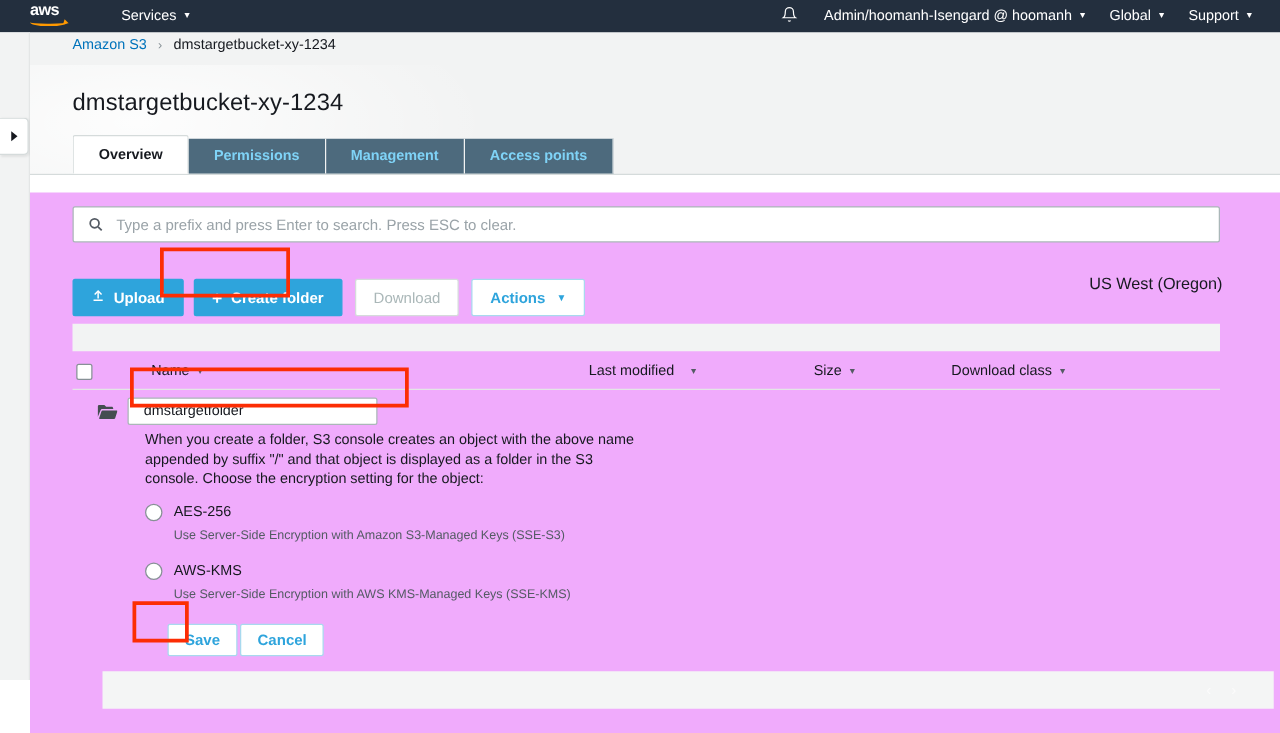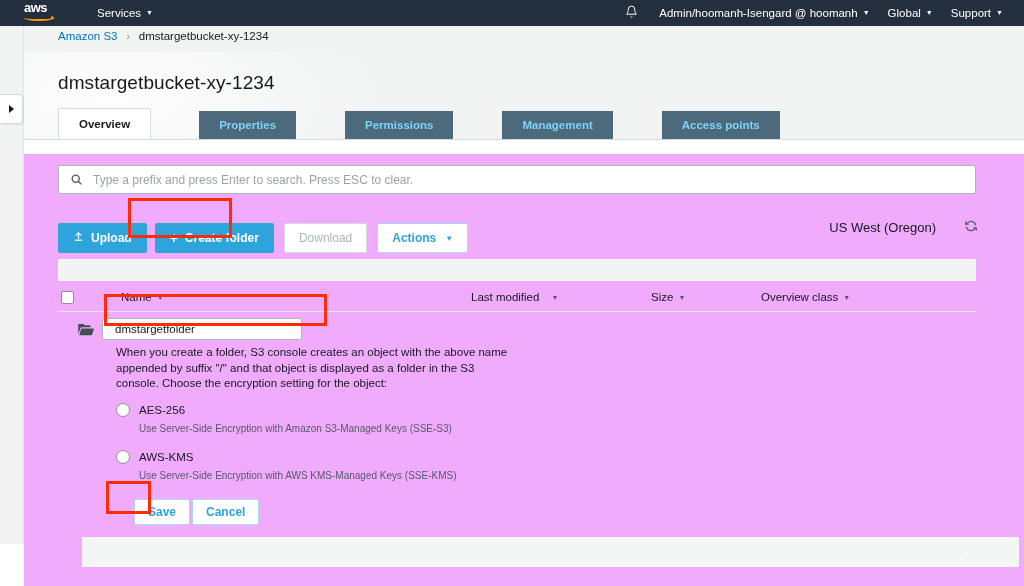--- a/index.html
+++ b/index.html
@@ -102,21 +102,21 @@
     background: radial-gradient(ellipse at 30% 40%, #ffffff 0%, rgba(255,255,255,0) 68%);
     opacity: .85;
   }
   .bucket-title {
     position: absolute; left: 34px; top: 20px;
     font-size: 19px; color: #16191f; font-weight: 400;
     letter-spacing: .1px;
   }
   .tabs {
     position: absolute; left: 34px; bottom: 0;
-    display: flex; align-items: flex-end; gap: 48px;
+    display: flex; align-items: flex-end;
   }
   .tab {
     height: 28px; padding: 0 20px;
     display: flex; align-items: center; justify-content: center;
     font-size: 11.5px; font-weight: 700;
     background: #4d6a7d; color: #7fd3f7;
     border-right: 1px solid #f2f3f3;
     cursor: pointer; white-space: nowrap;
   }
   .tab.active {
@@ -164,21 +164,21 @@
   }
   .btn-primary { background: #2ea4dc; color: #ffffff; border-color: #2ea4dc; }
   .btn-disabled { background: #ffffff; color: #aab7b8; border-color: #d5dbdb; font-weight: 400; cursor: default; }
   .btn-outline { background: #ffffff; color: #2ea4dc; border-color: #a8d9ee; }
   .up-ico { font-size: 12px; }
   .plus-ico { font-size: 14px; font-weight: 700; }
   .chev { font-size: 8px; margin-left: 2px; }
 
   .region-wrap {
     position: absolute; right: 46px; top: 65px;
-    display: flex; align-items: center; gap: 28px;
+    display: flex; align-items: center; gap: 28px; flex-direction: column;
   }
   .region-name { font-size: 13px; color: #16191f; }
   .refresh-ico { color: #545b64; font-size: 14px; cursor: pointer; }
 
   .gray-band {
     position: absolute; left: 34px; top: 105px;
     width: 918px; height: 22px;
     background: #f2f3f3;
   }
 
@@ -317,23 +317,20 @@
   <div class="rail-toggle">
     <span class="tri"></span>
   </div>
 </div>
 
 <div class="header-band">
   <div class="bucket-title">dmstargetbucket-xy-1234</div>
   <div class="tabs">
     <div class="tab active">
         <span>Overview</span>
-      </div>
-    <div class="tab">
-        <span>Properties</span>
       </div>
     <div class="tab">
         <span>Permissions</span>
       </div>
     <div class="tab">
         <span>Management</span>
       </div>
     <div class="tab">
         <span>Access points</span>
       </div>
@@ -400,21 +397,21 @@
     </div>
     <div class="th th-mod">
       <span>Last modified</span>
       <span class="th-sort">▼</span>
     </div>
     <div class="th th-size">
       <span>Size</span>
       <span class="th-sort">▼</span>
     </div>
     <div class="th th-class">
-      <span>Overview class</span>
+      <span>Download class</span>
       <span class="th-sort">▼</span>
     </div>
   </div>
 
   <div class="folder-row">
     <span class="folder-ico">
       <svg width="16" height="13" viewBox="0 0 24 20" fill="#444d50">
         <path d="M0 3.2c0-1 .8-1.8 1.8-1.8h6.4l2.1 2.2h6.9c1 0 1.8.8 1.8 1.8v1H5.6c-.9 0-1.7.6-2 1.4L0 16.4z"></path>
         <path d="M5.9 8.4h17.4c.6 0 1 .6.8 1.2l-2.7 8.2c-.2.6-.7 1-1.4 1H2.6c-.6 0-1-.6-.8-1.2l2.7-8.2c.2-.6.8-1 1.4-1z"></path>
       </svg>

